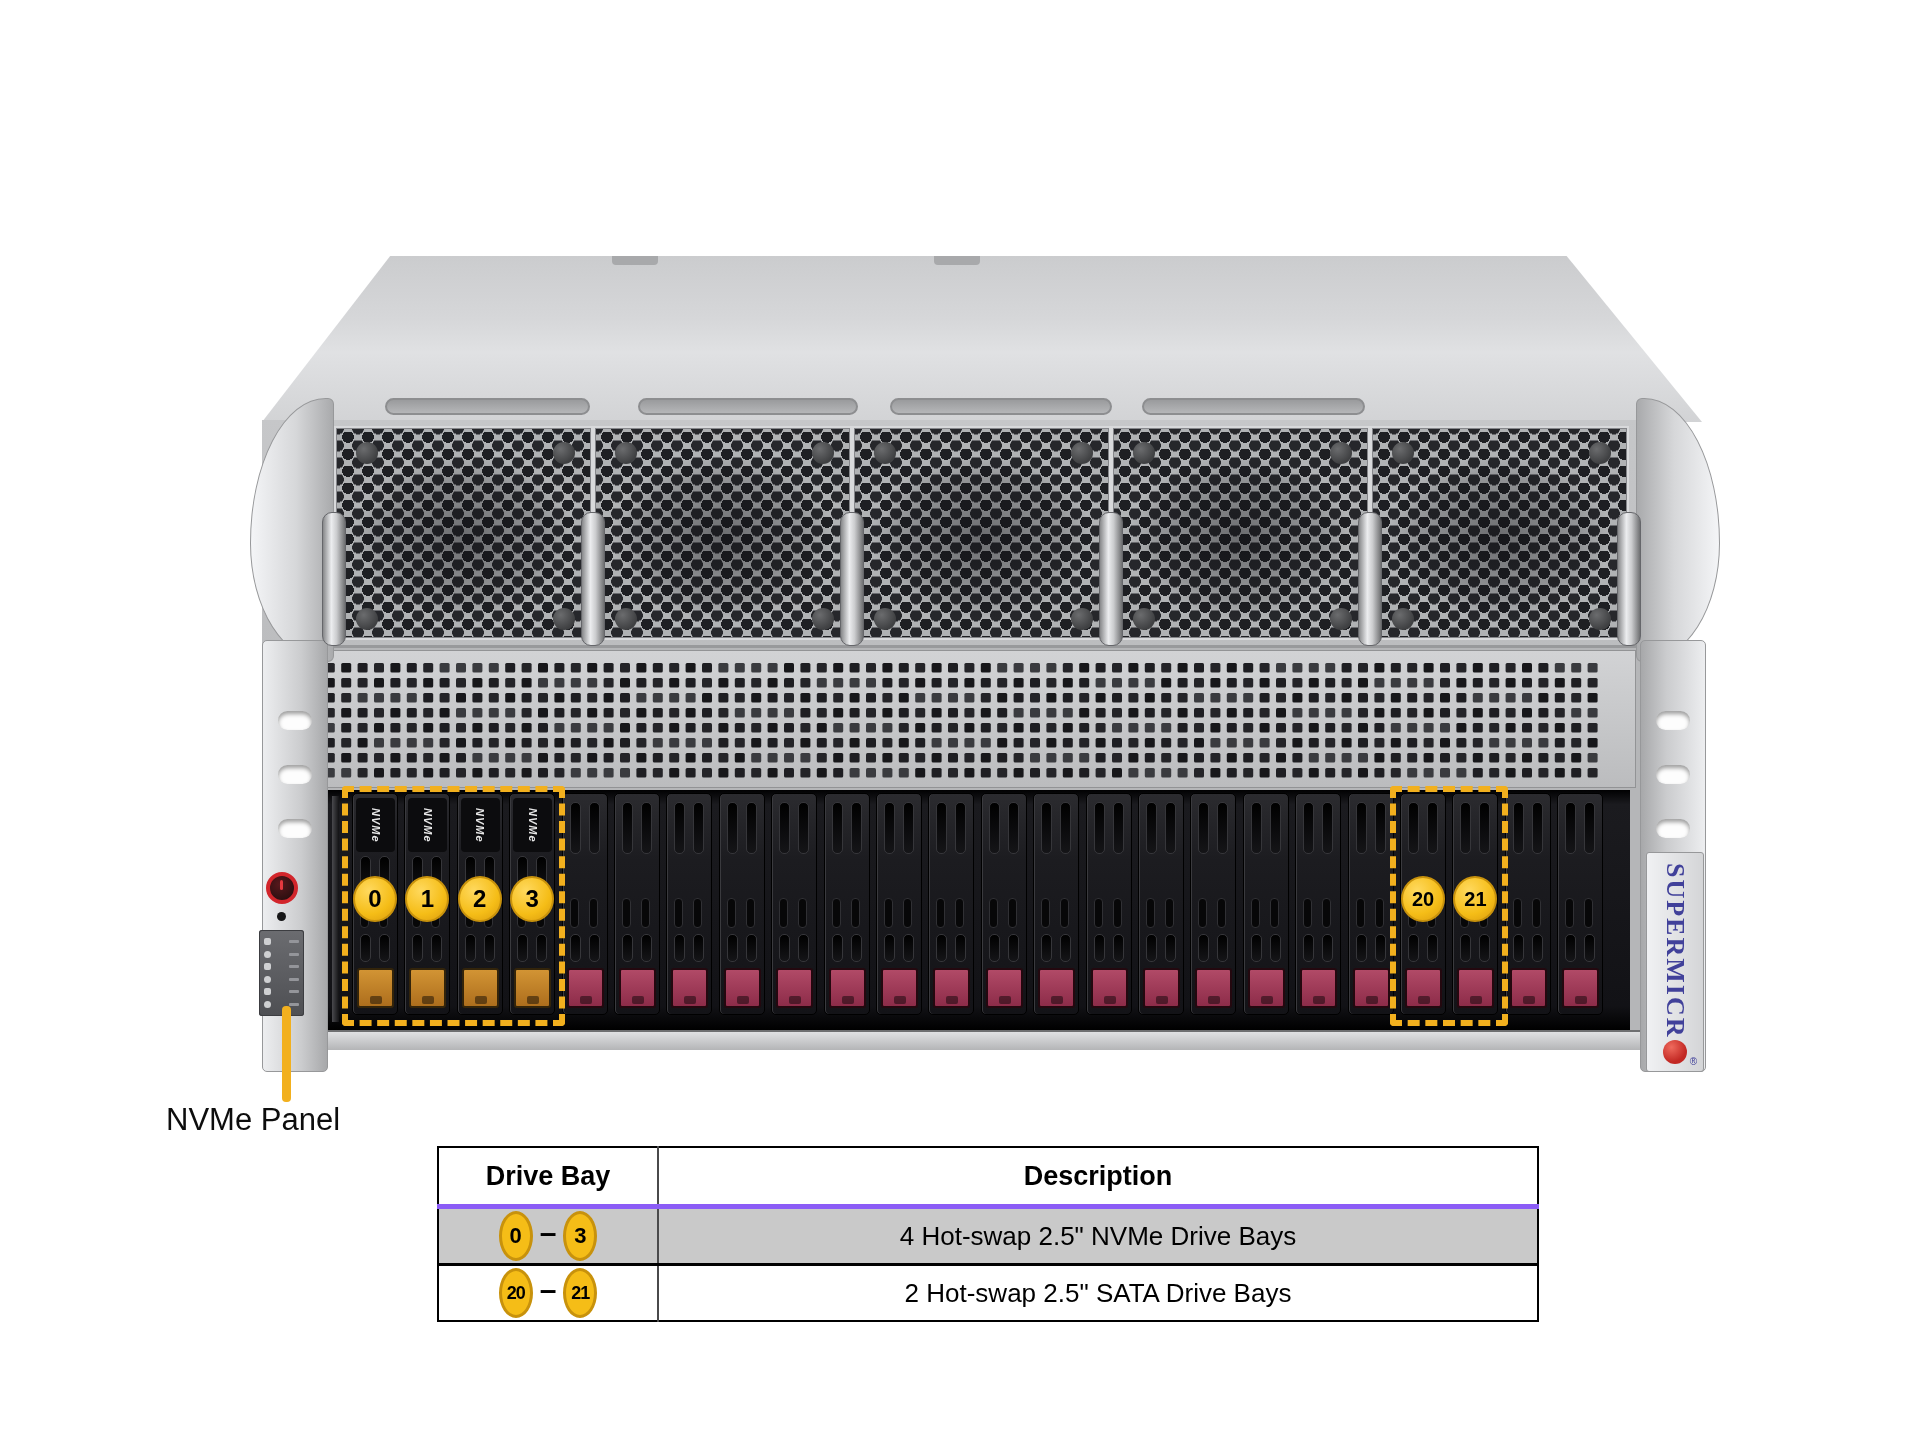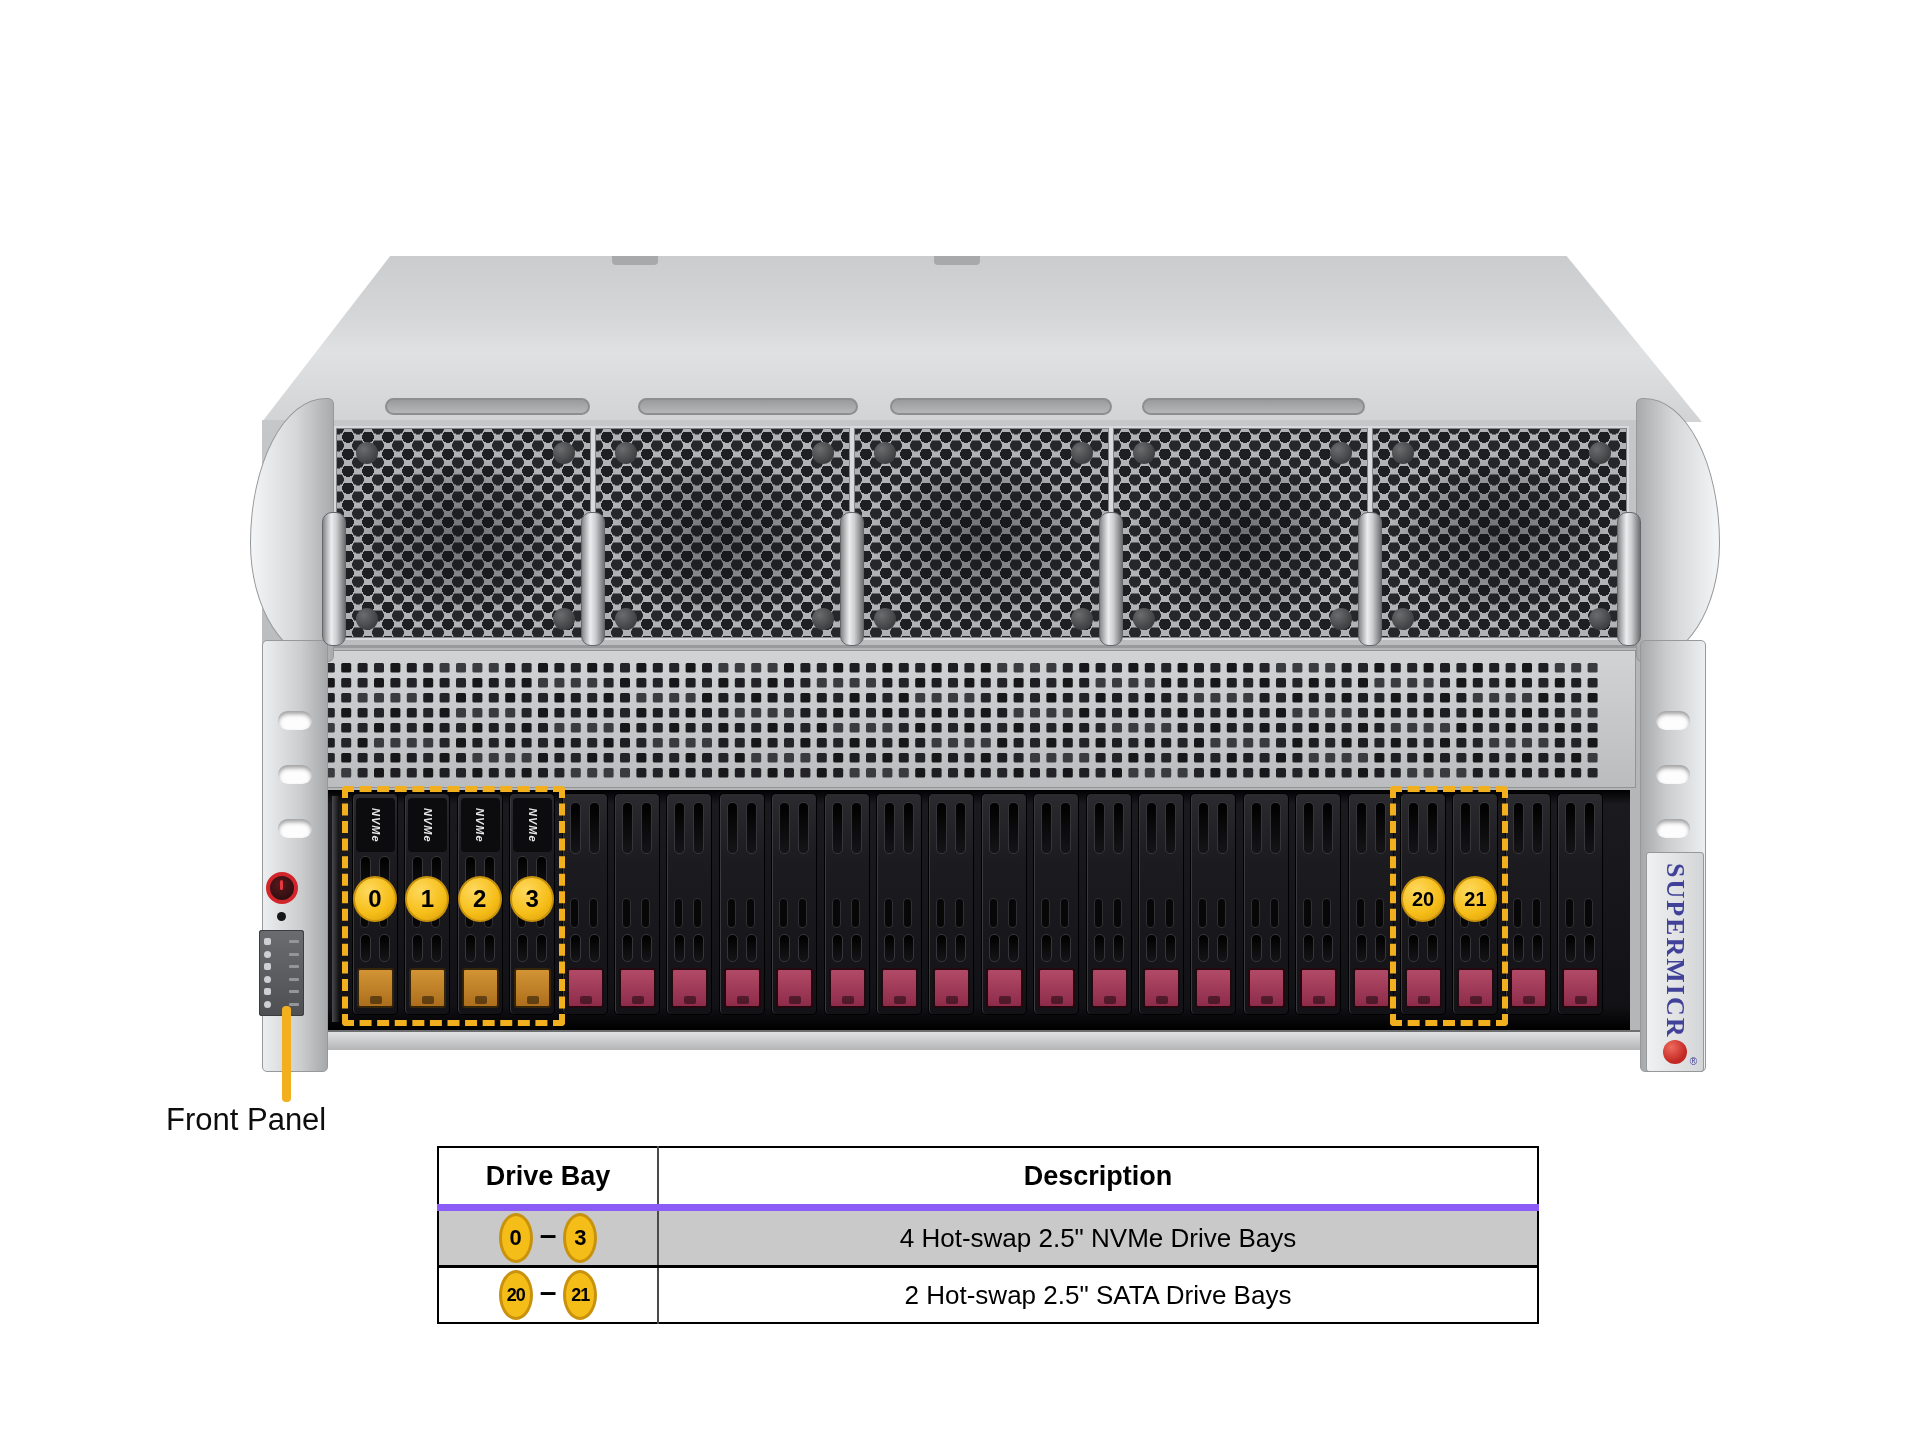--- a/index.html
+++ b/index.html
@@ -123,21 +123,21 @@
   
   .pointer-line{position:absolute;left:282px;top:1006px;width:9px;height:96px;border-radius:4px;
      background:var(--highlight-yellow);}
   .fp-label{position:absolute;left:166px;top:1102px;font-size:31px;color:#0d0d0d;}
 
   
   .bay-table{position:absolute;left:437px;top:1146px;width:1102px;border-collapse:collapse;
      table-layout:fixed;background:#fff;border:2px solid #000;}
   .bay-table col.c1{width:220px;}
   .bay-table th{font-size:27px;font-weight:bold;color:#000;text-align:center;height:54px;
-     border-bottom:7px solid #8b5cf6;background:#fff;}
+     border-bottom:5px solid #8b5cf6;background:#fff;}
   .bay-table th:first-child,.bay-table td:first-child{border-right:2px solid #4a4a4b;}
   .bay-table td{height:52px;text-align:center;vertical-align:middle;font-size:26px;color:#000;overflow:visible;}
   .bay-table tr.shaded{background:var(--table-row-gray);padding-left:32px;}
   .bay-table tbody tr:first-child td{border-bottom:3px solid #000;}
   .t-badge{display:inline-flex;align-items:center;justify-content:center;width:34px;height:50px;
      border-radius:50%;background:var(--badge-yellow);border:3px solid var(--badge-border);
      box-sizing:border-box;font-weight:bold;font-size:22px;color:#000;vertical-align:middle;margin:-4px 0;}
   .t-badge.two{font-size:18px;letter-spacing:-1px;}
   .t-dash{display:inline-block;margin:0 7px;font-weight:900;font-size:30px;vertical-align:middle;
      transform:translateY(-3px);color:#000;}
@@ -1120,21 +1120,21 @@
     <div class="ear-oval" style="top:124px"></div>
     <div class="ear-oval" style="top:178px"></div>
   </div>
   <div class="logo-badge">
     <span class="logo-text">SUPERMICR</span>
     <span class="logo-dot"></span>
     <span class="logo-reg">®</span>
   </div>
 
   <div class="pointer-line"></div>
-  <div class="fp-label">Front Panel</div>
+  <div class="fp-label">NVMe Panel</div>
 
   <table class="bay-table">
     <colgroup>
         <col class="c1">
         <col>
       </colgroup>
     <thead>
       <tr>
         <th>Drive Bay</th>
         <th>Description</th>

